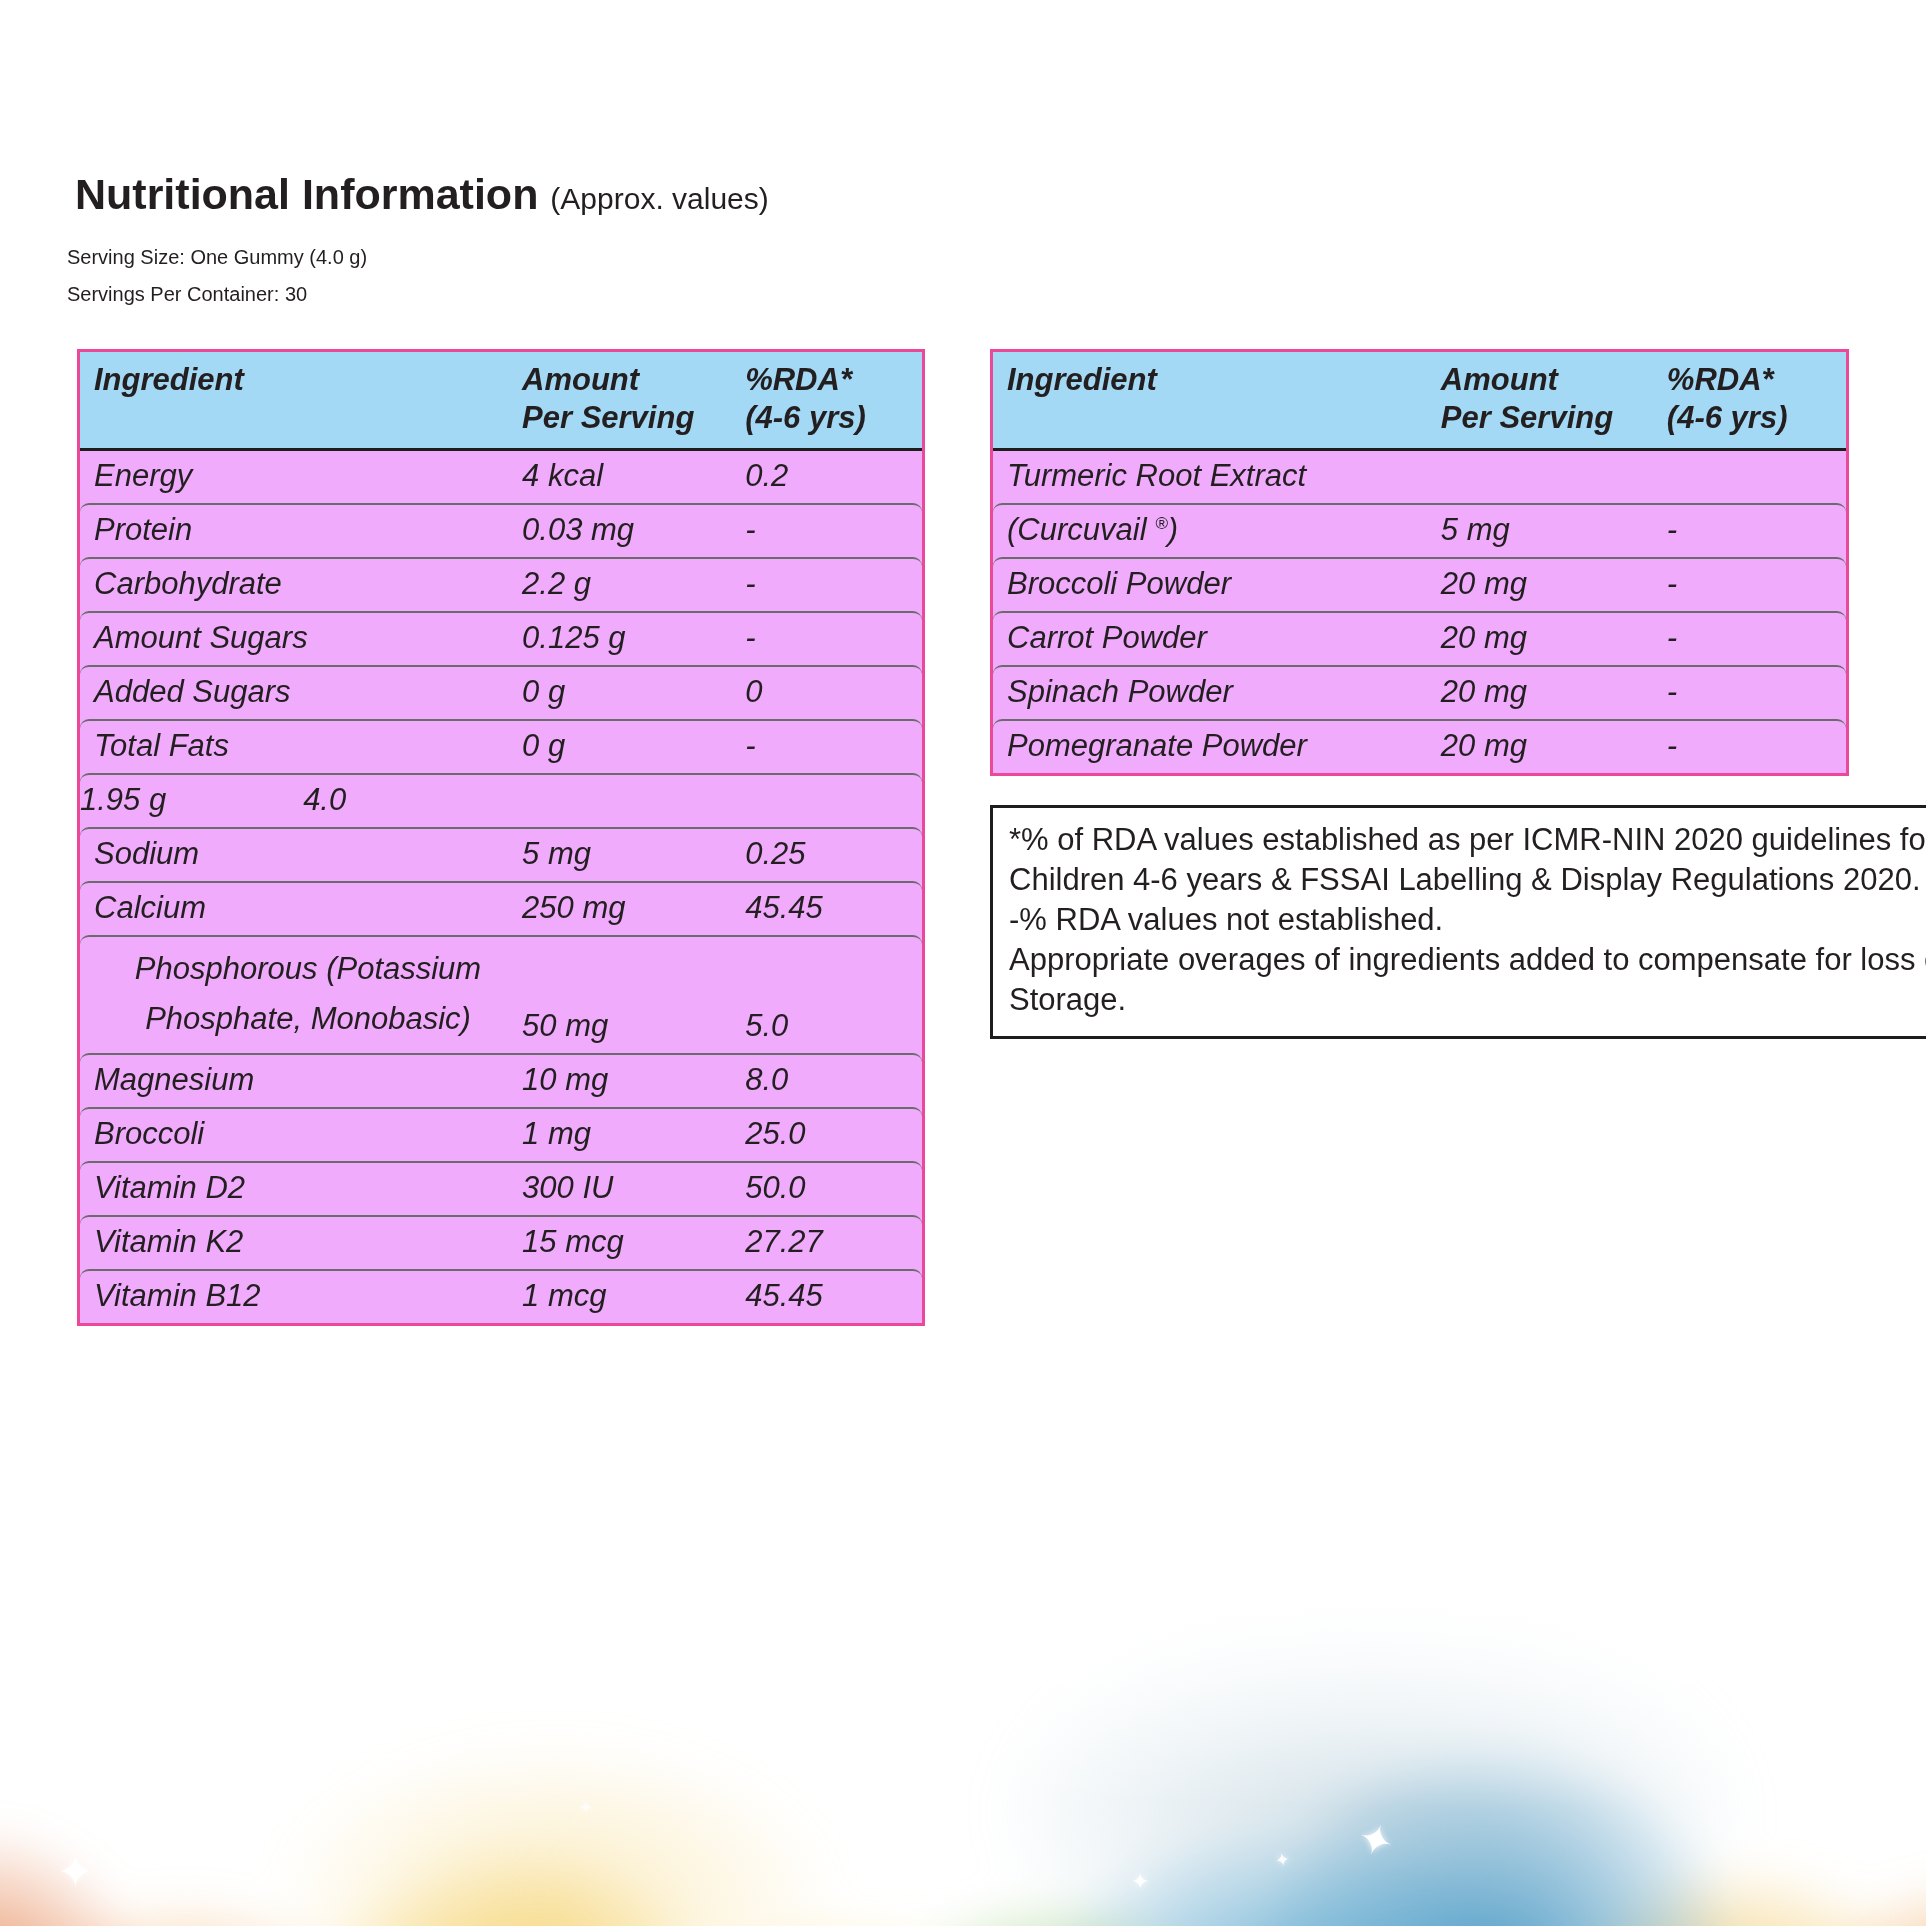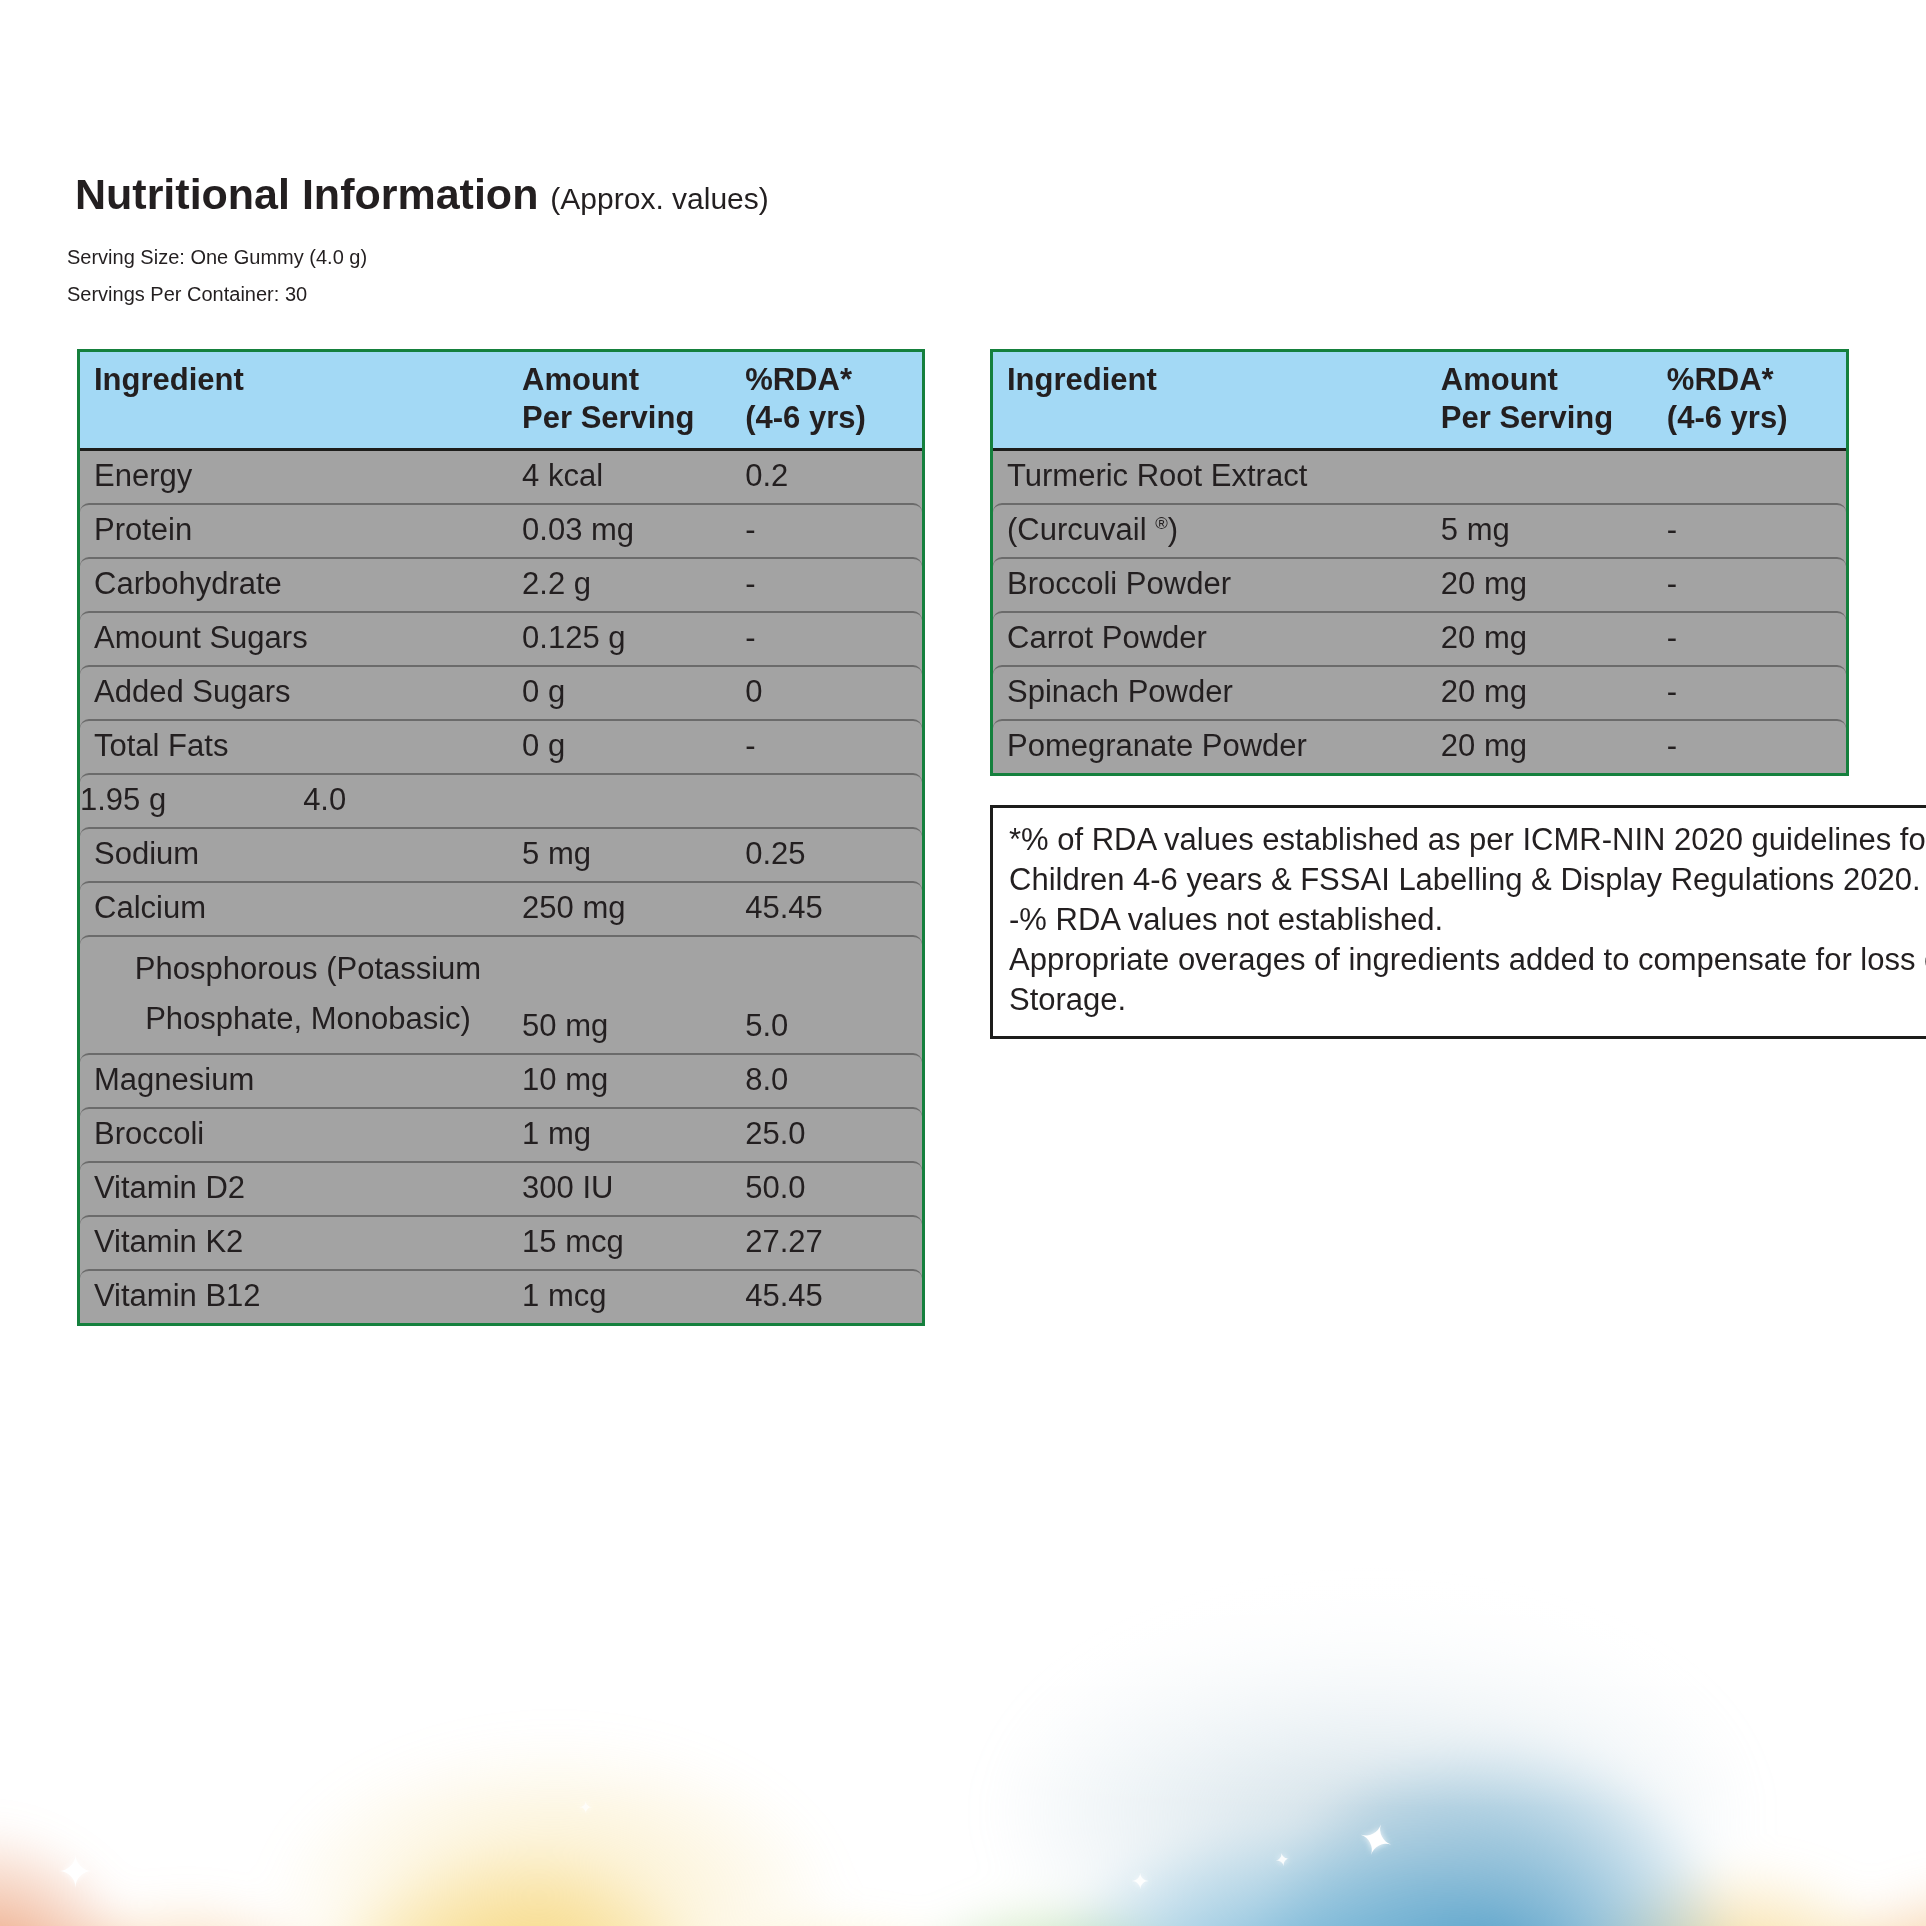--- a/index.html
+++ b/index.html
@@ -17,24 +17,25 @@
   .header-block { position: absolute; left: 67px; top: 154px; }
   .header-block h1 { margin: 8px; font-size: 43px; line-height: 64px; font-weight: bold; }
   .title-suffix { font-size: 30px; font-weight: normal; }
   .serving-line { font-size: 20px; line-height: 37px; }
   .serving-line.first { margin-top: 5px; }
 
   
   .ntable {
     position: absolute;
     top: 349px;
-    border: 3px solid #15803d;
-    background: #a3a3a3;
+    border: 3px solid #ec4899;
+    background: #f0abfc;
     box-sizing: border-box;
     font-size: 31px;
+    font-style: italic;
   }
   .ntable.left  { left: 77px;  width: 848px; }
   .ntable.right { left: 990px; width: 859px; }
 
   .ntable .thead {
     display: flex;
     background: #a3d9f5;
     font-weight: bold;
     border-bottom: 3px solid #1d1d1b;
     padding: 9px 0 11px 0;

